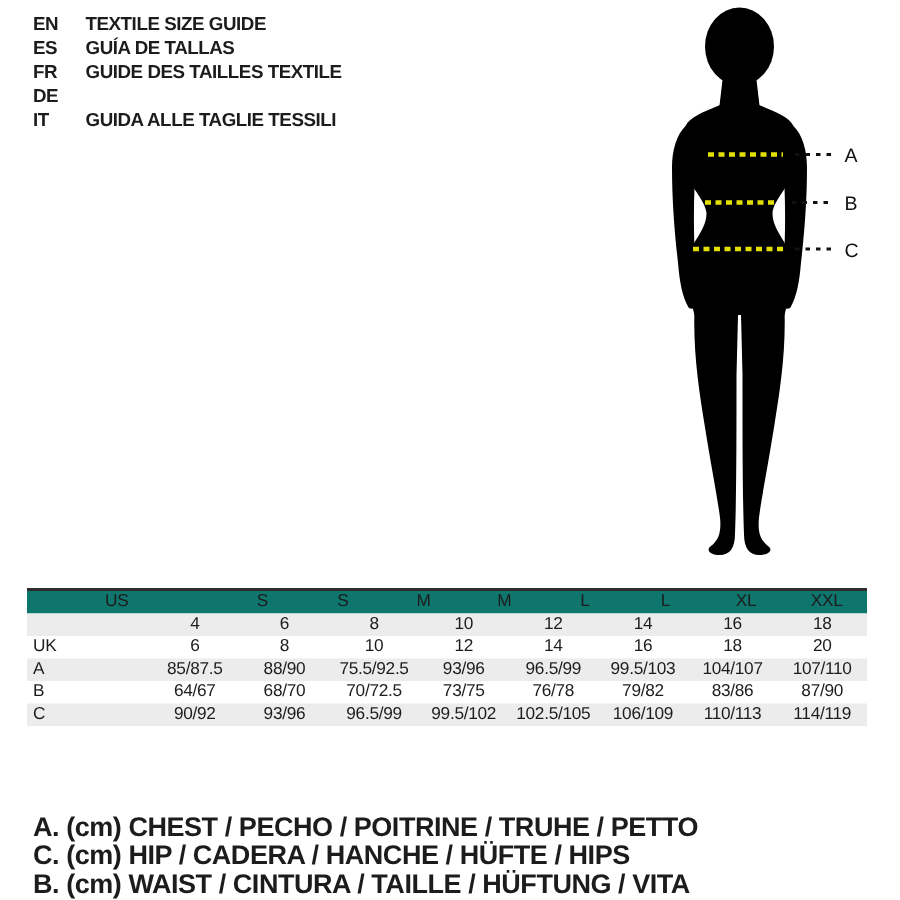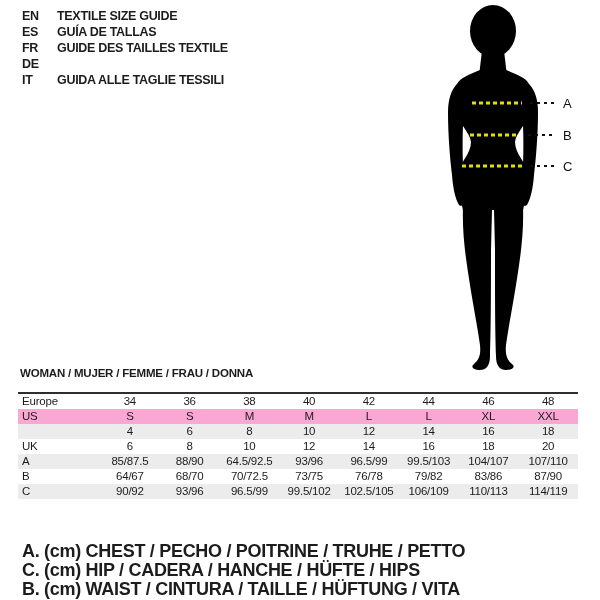--- a/index.html
+++ b/index.html
@@ -89,36 +89,24 @@
       <line x1="40" y1="135" x2="86" y2="135" stroke="#e3e000" stroke-width="3" stroke-dasharray="4,3"></line>
       <line x1="98" y1="135" x2="126" y2="135" stroke="#111111" stroke-width="2" stroke-dasharray="3,4"></line>
       <line x1="32" y1="166" x2="94" y2="166" stroke="#e3e000" stroke-width="3" stroke-dasharray="4,3"></line>
       <line x1="100" y1="166" x2="126" y2="166" stroke="#111111" stroke-width="2" stroke-dasharray="3,4"></line>
       <text x="133" y="108" font-size="13" fill="#111111">A</text>
       <text x="133" y="140" font-size="13" fill="#111111">B</text>
       <text x="133" y="171" font-size="13" fill="#111111">C</text>
     </svg>
   </div>
 
-  <div class="section-title">WOMAN / MUJER / FEMME / FRAU / DONNA</div>
 
   <div class="size-table">
     <div id="table-rows">
-        <div class="t-row">
-          <div class="t-label">Europe</div>
-          <div class="t-cell">34</div>
-          <div class="t-cell">36</div>
-          <div class="t-cell">38</div>
-          <div class="t-cell">40</div>
-          <div class="t-cell">42</div>
-          <div class="t-cell">44</div>
-          <div class="t-cell">46</div>
-          <div class="t-cell">48</div>
-        </div>
-        <div class="t-row striped" style="background: #f9a8d4;">
+        <div class="t-row striped" style="background: #0f766e; padding-left: 48px;">
           <div class="t-label">US</div>
           <div class="t-cell">S</div>
           <div class="t-cell">S</div>
           <div class="t-cell">M</div>
           <div class="t-cell">M</div>
           <div class="t-cell">L</div>
           <div class="t-cell">L</div>
           <div class="t-cell">XL</div>
           <div class="t-cell">XXL</div>
         </div>
@@ -141,21 +129,21 @@
           <div class="t-cell">12</div>
           <div class="t-cell">14</div>
           <div class="t-cell">16</div>
           <div class="t-cell">18</div>
           <div class="t-cell">20</div>
         </div>
         <div class="t-row striped" style="background: rgb(236, 236, 236);">
           <div class="t-label">A</div>
           <div class="t-cell">85/87.5</div>
           <div class="t-cell">88/90</div>
-          <div class="t-cell">64.5/92.5</div>
+          <div class="t-cell">75.5/92.5</div>
           <div class="t-cell">93/96</div>
           <div class="t-cell">96.5/99</div>
           <div class="t-cell">99.5/103</div>
           <div class="t-cell">104/107</div>
           <div class="t-cell">107/110</div>
         </div>
         <div class="t-row">
           <div class="t-label">B</div>
           <div class="t-cell">64/67</div>
           <div class="t-cell">68/70</div>

